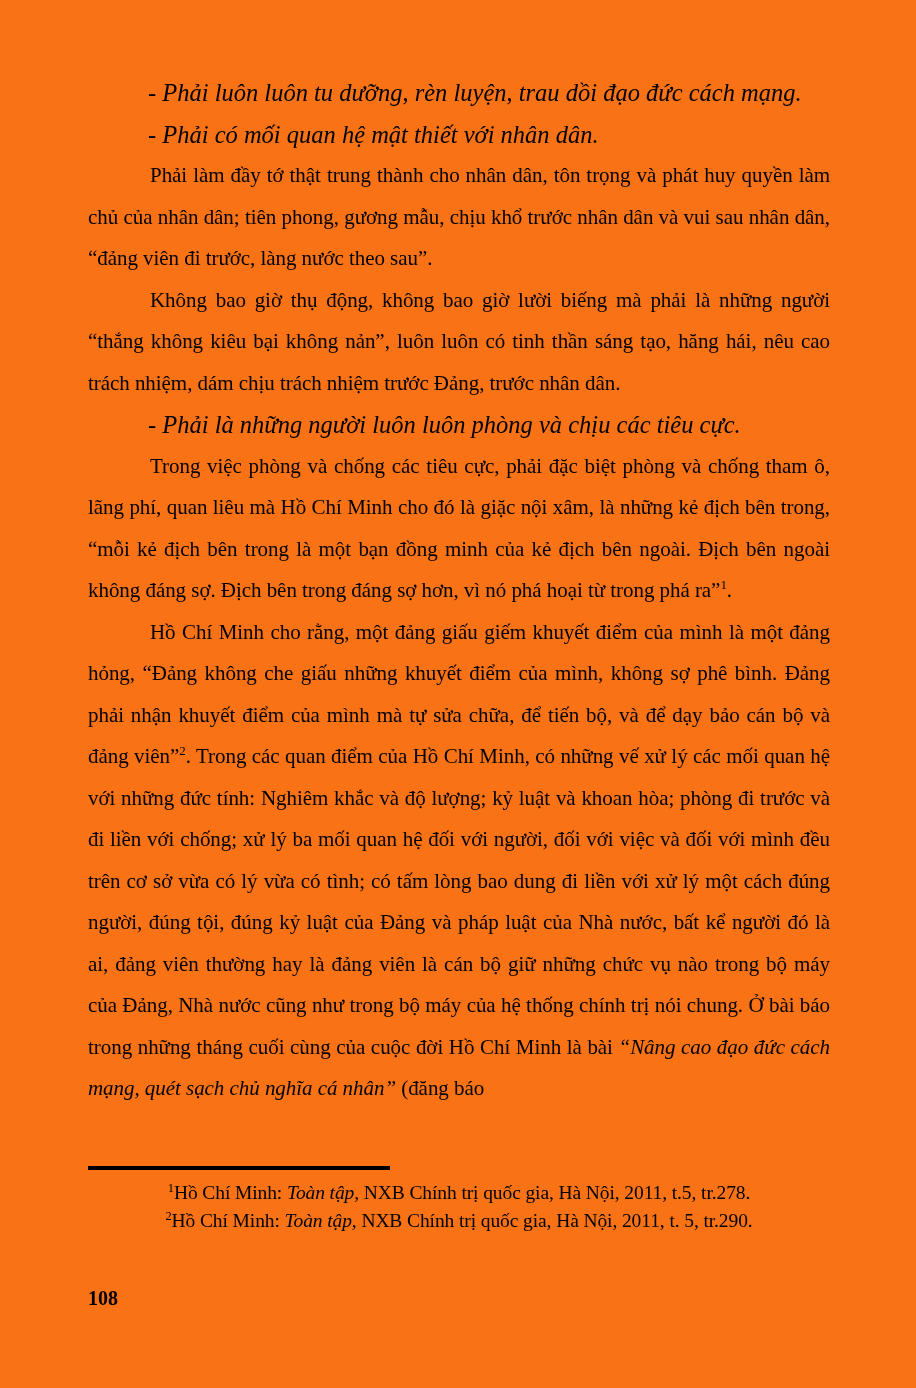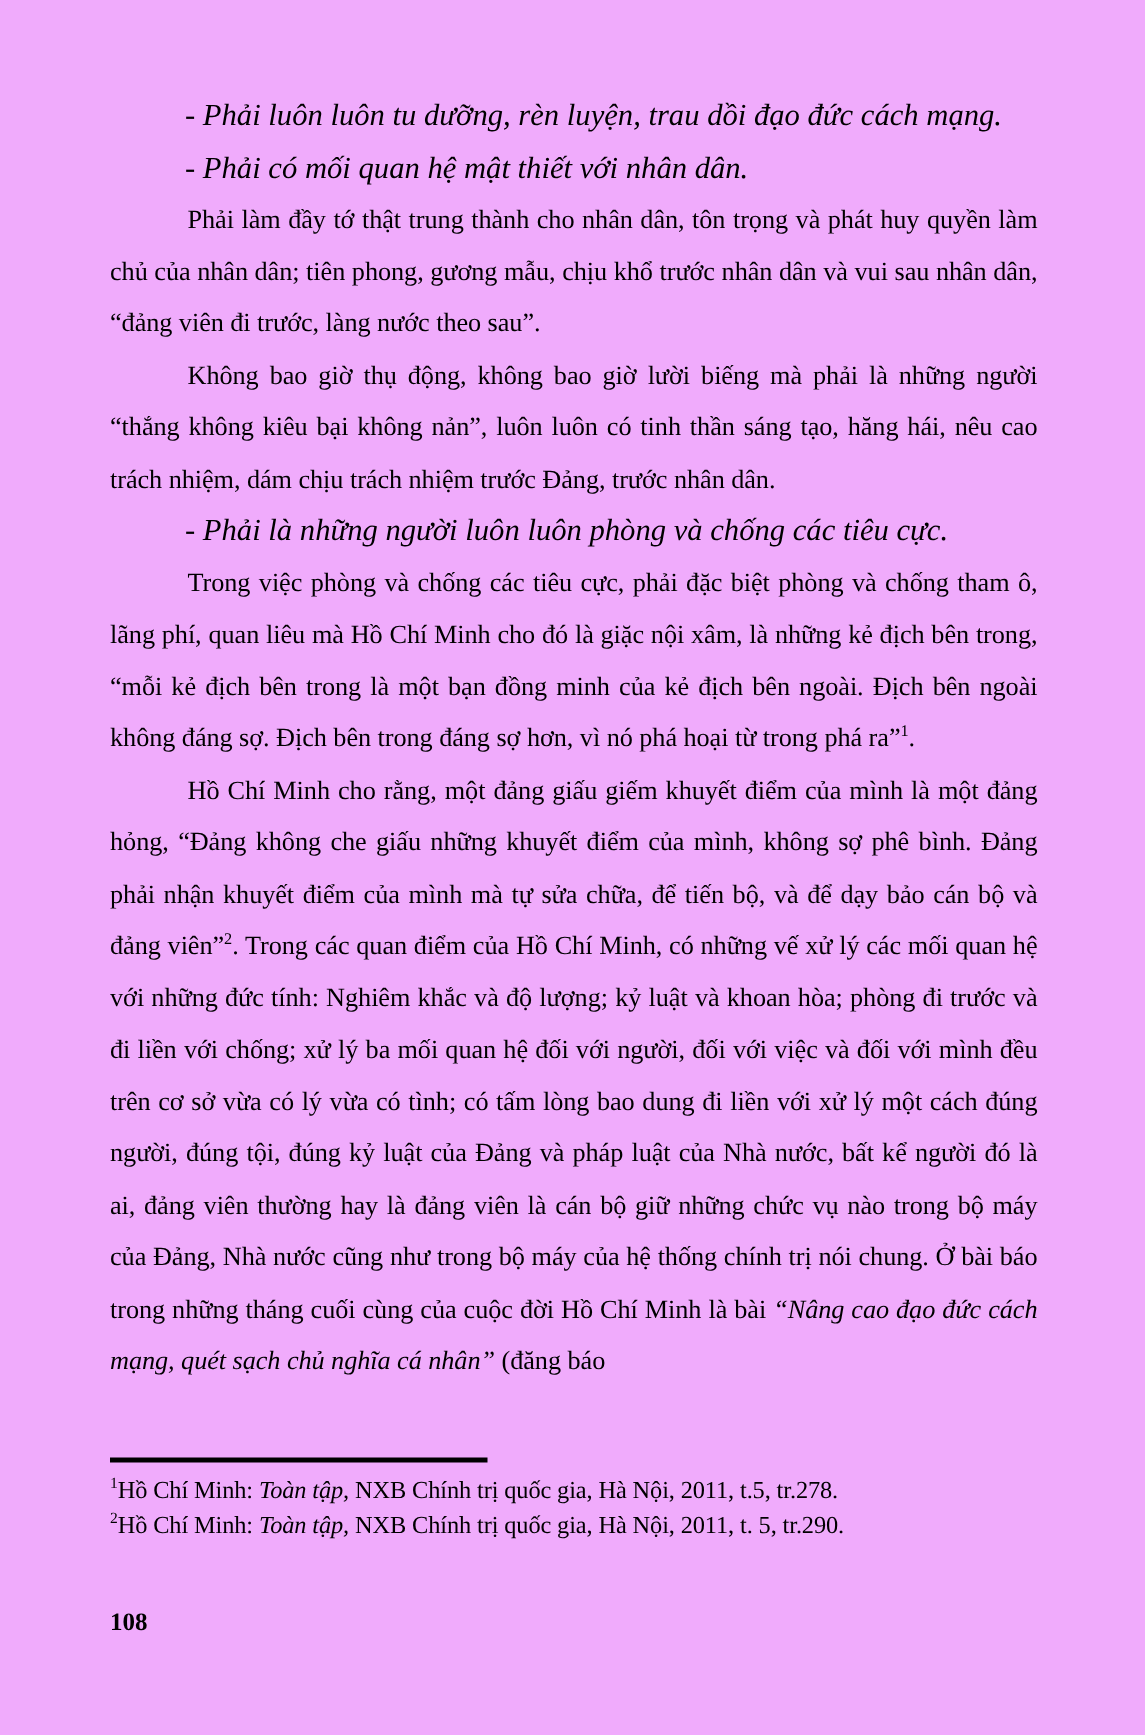--- a/index.html
+++ b/index.html
@@ -14,21 +14,21 @@
     font-family: "Liberation Serif", "DejaVu Serif", serif;
     color: #000000;
     overflow: hidden;
   }
 
   .page {
     position: absolute;
     left: 0; top: 0;
     width: 916px;
     height: 1388px;
-    background: #f0abfc;
+    background: #f97316;
   }
 
   .content {
     position: absolute;
     left: 88px;
     top: 72px;
     width: 742px;
   }
 
   
@@ -64,20 +64,21 @@
     vertical-align: super;
     line-height: 0;
   }
 
   
   .footnotes {
     position: absolute;
     left: 88px;
     top: 1166px;
     width: 742px;
+    text-align: center;
   }
   .fn-rule {
     width: 302px;
     height: 4px;
     background: #000000;
     margin: 0 0 9px 0;
   }
   .fn-item {
     font-size: 19.5px;
     line-height: 28px;
@@ -110,21 +111,21 @@
     <p class="ital-line">- Phải luôn luôn tu dưỡng, rèn luyện, trau dồi đạo đức cách mạng.</p>
 
 
     <p class="ital-line">- Phải có mối quan hệ mật thiết với nhân dân.</p>
 
     <p class="para">Phải làm đầy tớ thật trung thành cho nhân dân, tôn trọng và phát huy quyền làm chủ của nhân dân; tiên phong, gương mẫu, chịu khổ trước nhân dân và vui sau nhân dân, “đảng viên đi trước, làng nước theo sau”.</p>
 
 
     <p class="para">Không bao giờ thụ động, không bao giờ lười biếng mà phải là những người “thắng không kiêu bại không nản”, luôn luôn có tinh thần sáng tạo, hăng hái, nêu cao trách nhiệm, dám chịu trách nhiệm trước Đảng, trước nhân dân.</p>
 
-    <p class="ital-line">- Phải là những người luôn luôn phòng và chống các tiêu cực.</p>
+    <p class="ital-line">- Phải là những người luôn luôn phòng và chịu các tiêu cực.</p>
 
     <p class="para">
       <span>Trong việc phòng và chống các tiêu cực, phải đặc biệt phòng và chống tham ô, lãng phí, quan liêu mà Hồ Chí Minh cho đó là giặc nội xâm, là những kẻ địch bên trong, “mỗi kẻ địch bên trong là một bạn đồng minh của kẻ địch bên ngoài. Địch bên ngoài không đáng sợ. Địch bên trong đáng sợ hơn, vì nó phá hoại từ trong phá ra”</span><sup>1</sup><span>.</span>
     </p>
 
     <p class="para">
       <span>Hồ Chí Minh cho rằng, một đảng giấu giếm khuyết điểm của mình là một đảng hỏng, “Đảng không che giấu những khuyết điểm của mình, không sợ phê bình. Đảng phải nhận khuyết điểm của mình mà tự sửa chữa, để tiến bộ, và để dạy bảo cán bộ và đảng viên”</span><sup>2</sup><span>. Trong các quan điểm của Hồ Chí Minh, có những vế xử lý các mối quan hệ với những đức tính: Nghiêm khắc và độ lượng; kỷ luật và khoan hòa; phòng đi trước và đi liền với chống; xử lý ba mối quan hệ đối với người, đối với việc và đối với mình đều trên cơ sở vừa có lý vừa có tình; có tấm lòng bao dung đi liền với xử lý một cách đúng người, đúng tội, đúng kỷ luật của Đảng và pháp luật của Nhà nước, bất kể người đó là ai, đảng viên thường hay là đảng viên là cán bộ giữ những chức vụ nào trong bộ máy của Đảng, Nhà nước cũng như trong bộ máy của hệ thống chính trị nói chung. Ở bài báo trong những tháng cuối cùng của cuộc đời Hồ Chí Minh là bài </span><span class="ital">“Nâng cao đạo đức cách mạng, quét sạch chủ nghĩa cá nhân”</span><span> (đăng báo</span>
     </p>
 
   </div>

